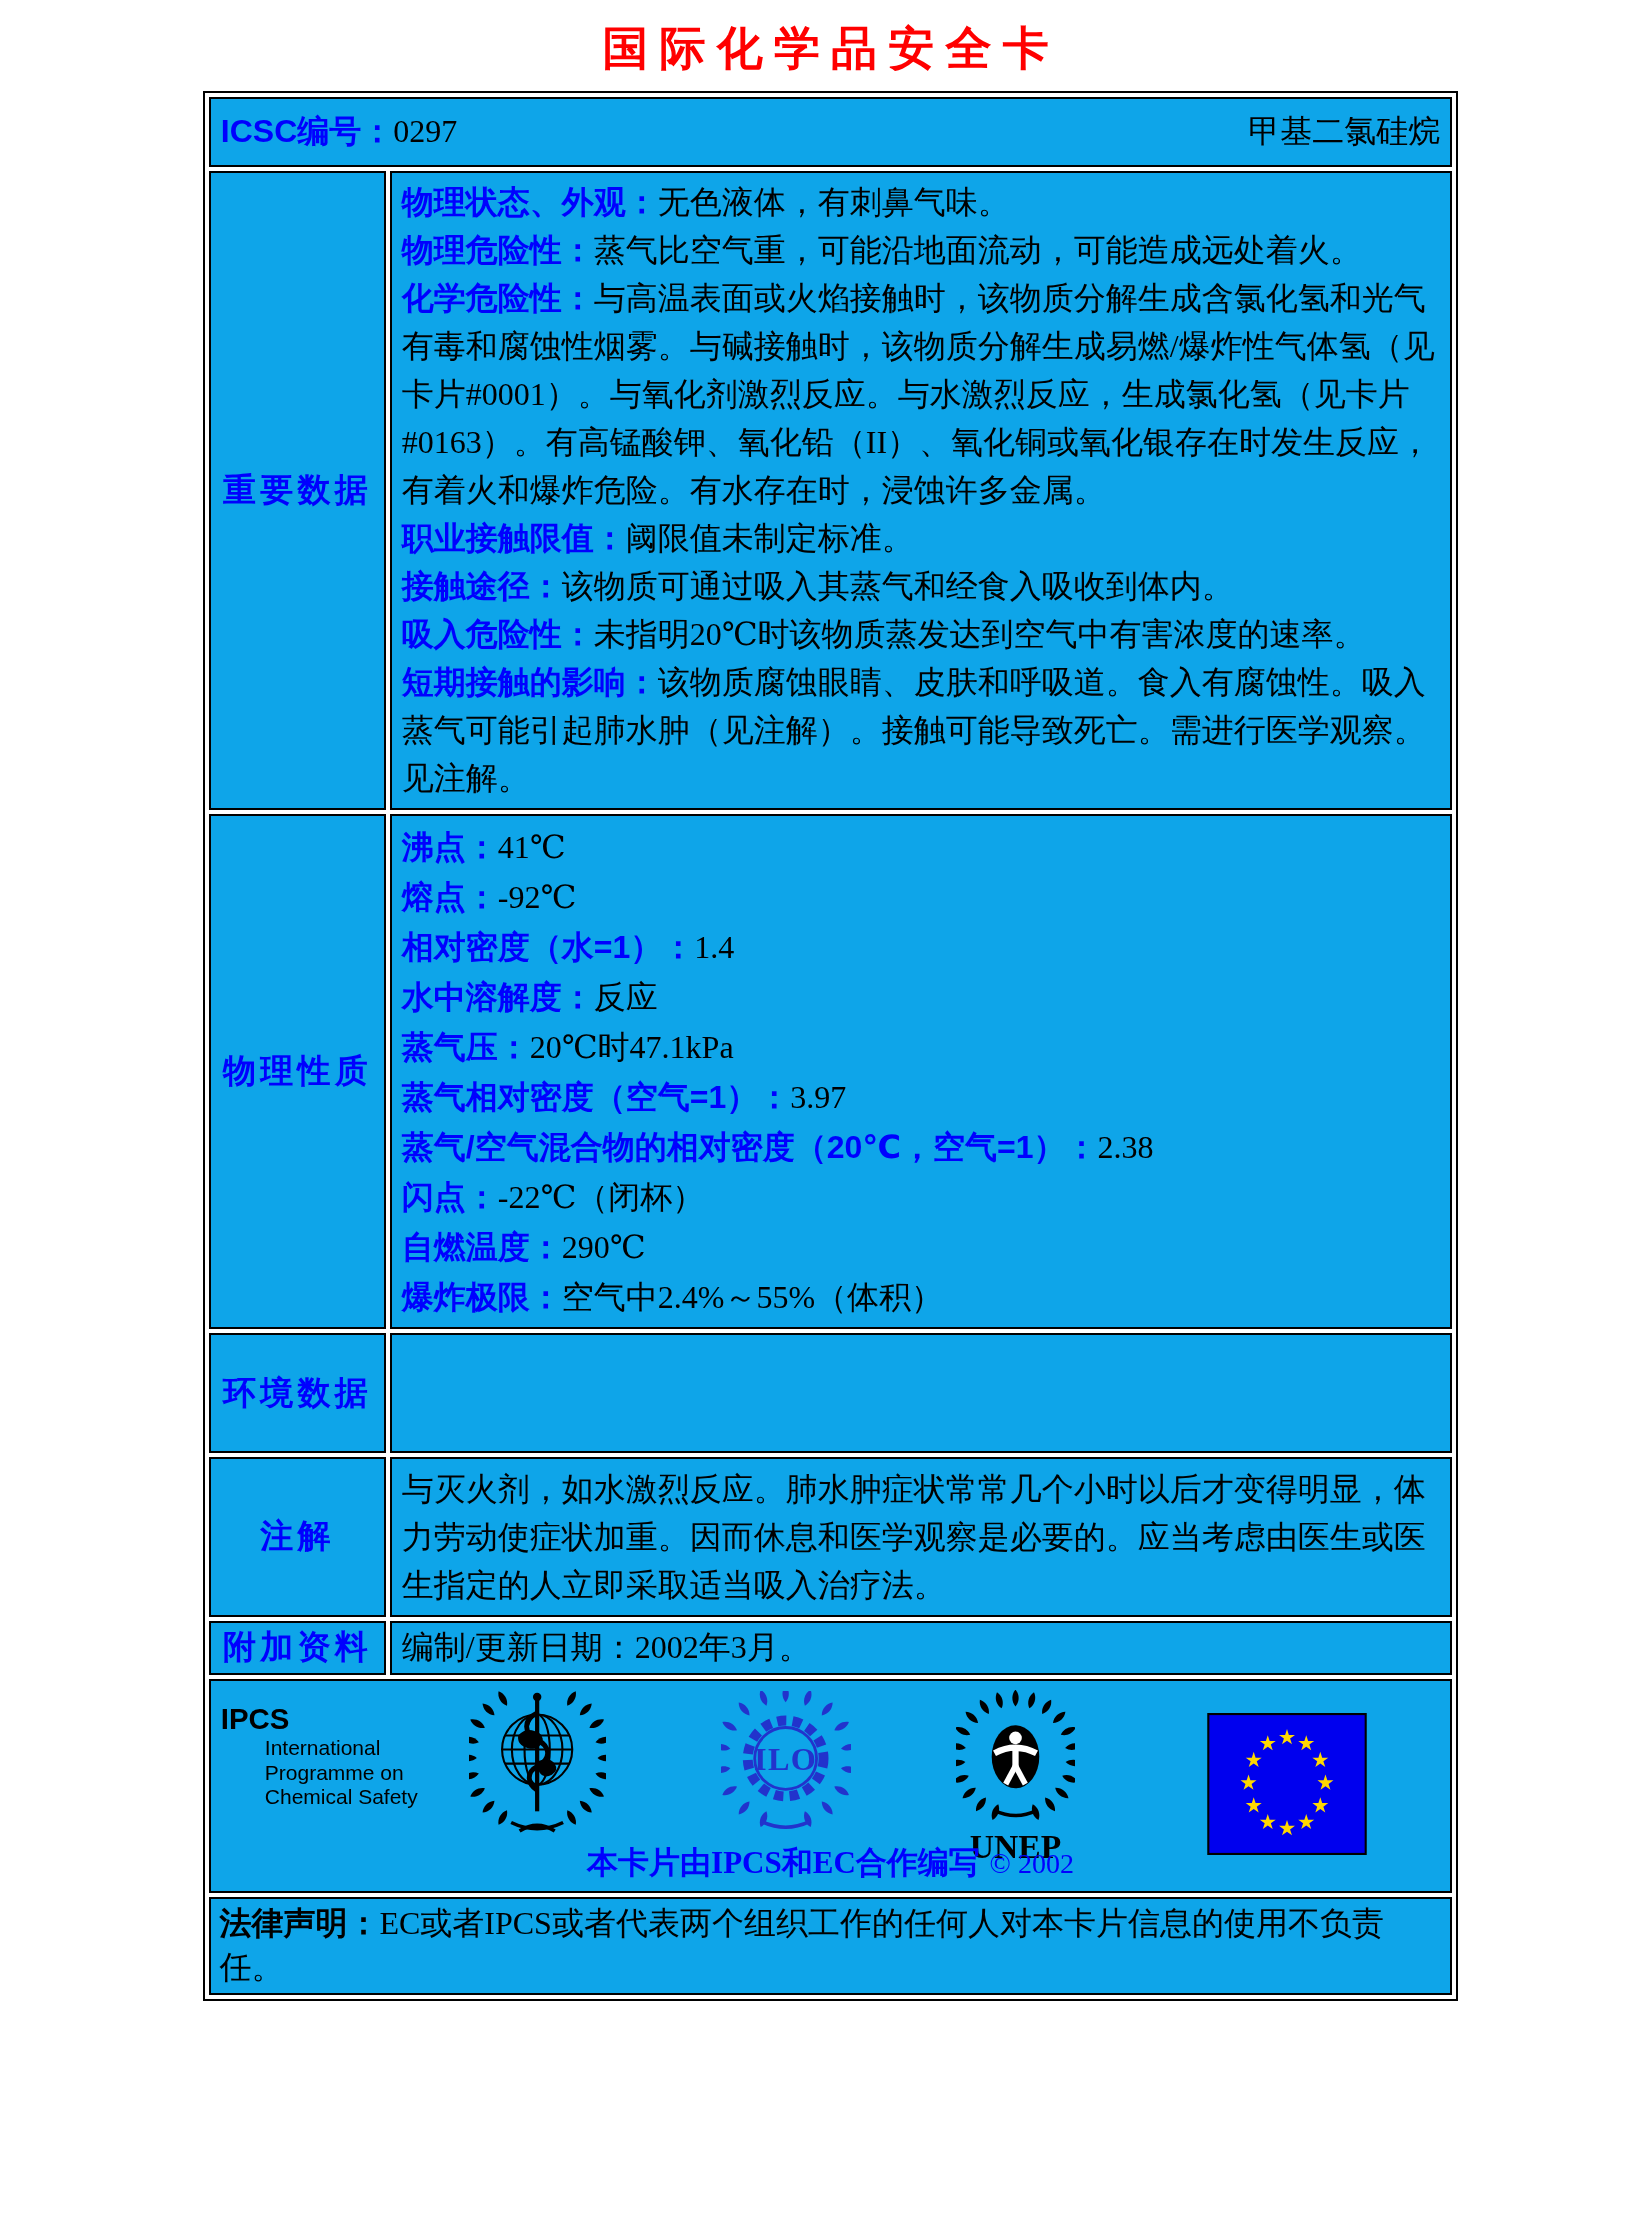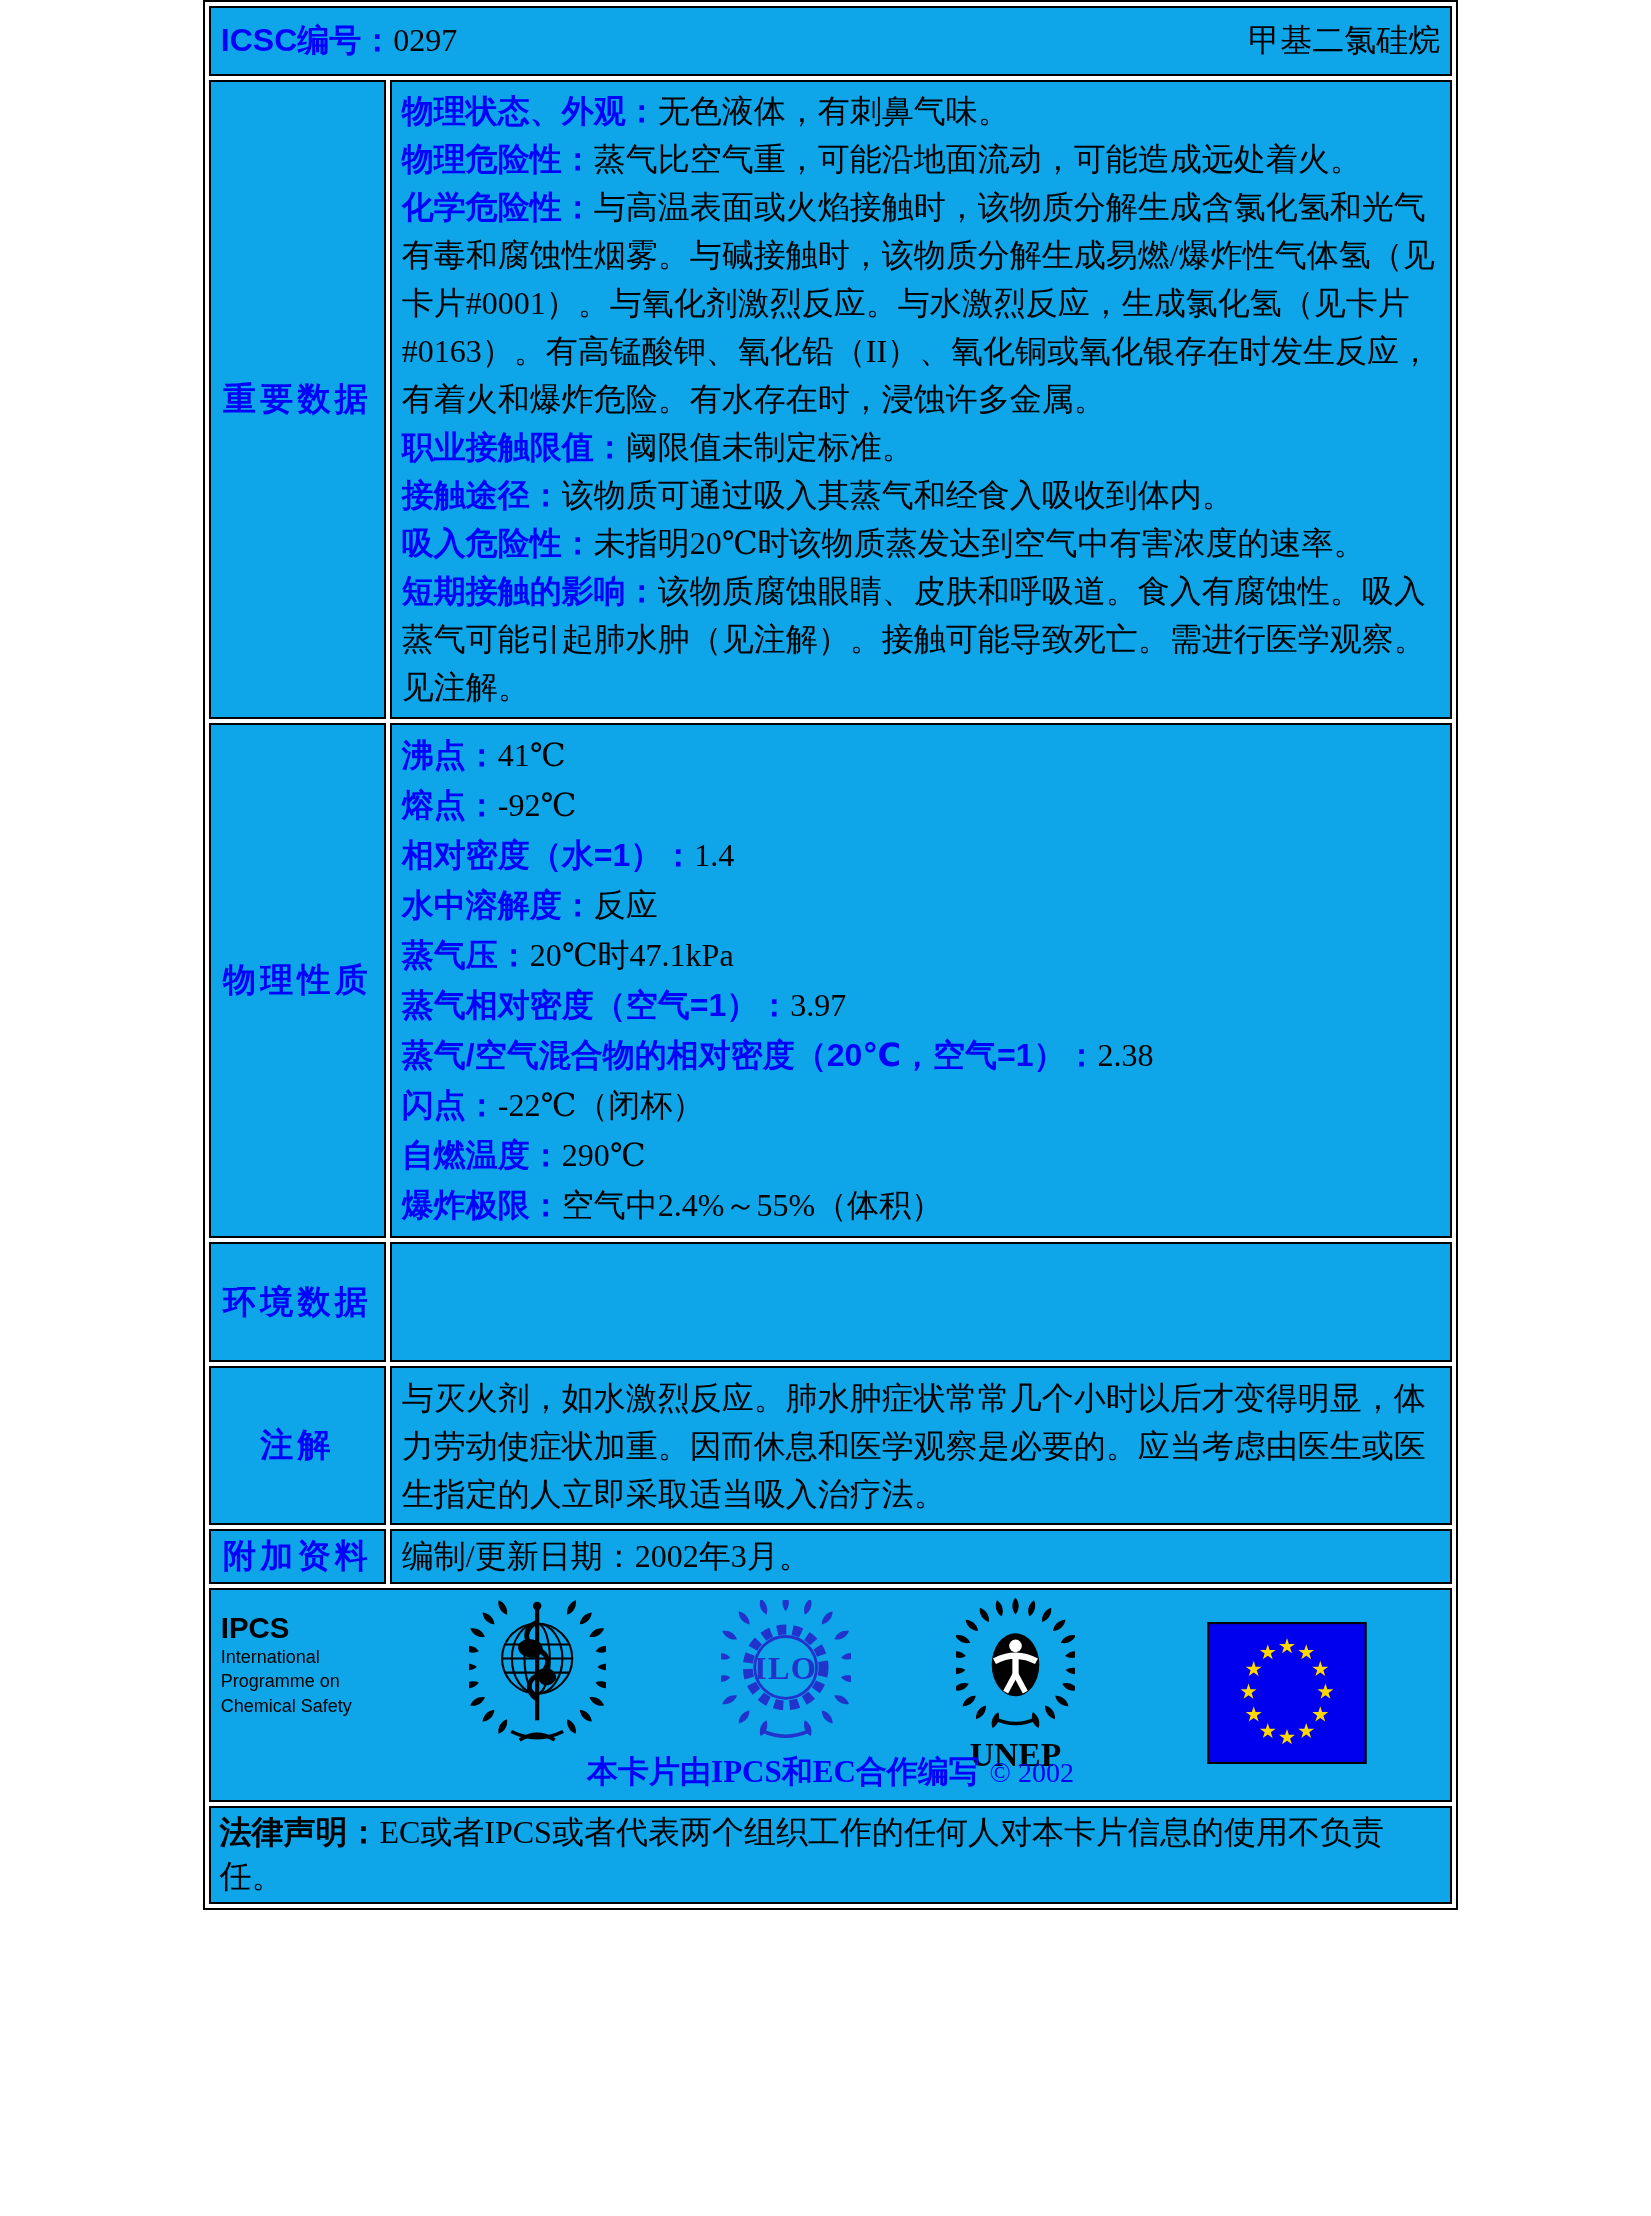--- a/index.html
+++ b/index.html
@@ -23,21 +23,21 @@
   .content-cell{vertical-align:top;padding:5.6px 9.8px;}
   .seg{line-height:48px;}
   .prop-line{line-height:50px;}
   .env-cell{height:105px;}
   .notes-cell{vertical-align:middle;line-height:48px;padding:5.6px 9.8px;}
   .addl-cell{height:36px;vertical-align:middle;padding:2.8px 9.8px;}
   .logos-cell{height:210px;position:relative;padding:0;}
   .ipcs{position:absolute;left:9.8px;top:21px;
         font-family:"Liberation Sans","DejaVu Sans",sans-serif;}
   .ipcs-acr{font-size:29.4px;font-weight:bold;line-height:34px;}
-  .ipcs-ln{font-size:18px;line-height:24.5px;}
+  .ipcs-ln{font-size:21px;line-height:24.5px;margin-left:44px;}
   .logo{position:absolute;}
   .logo-who{left:258px;top:4.2px;}
   .logo-ilo{left:510px;top:9.8px;}
   .logo-unep{left:745px;top:8.4px;}
   .logo-eu{left:996px;top:32px;}
   .credit{position:absolute;left:0;right:0;bottom:7px;text-align:center;
           color:#0000ff;font-size:31px;font-weight:bold;
           font-family:"Liberation Serif","DejaVu Serif",serif;}
   .credit .copy{font-weight:normal;font-size:28px;padding-left:9.8px;}
   .legal-cell{height:53px;vertical-align:middle;padding:2.8px 8.4px;}
@@ -51,20 +51,21 @@
 
 <svg class="hiddefs" aria-hidden="true">
   <defs>
     <polygon id="eustar" points="0,-12 2.7,-3.7 11.4,-3.7 4.4,1.4 7.1,9.7 0,4.6 -7.1,9.7 -4.4,1.4 -11.4,-3.7 -2.7,-3.7"></polygon>
     <path id="lf" d="M0,0 C6,-7 6,-17 0,-24 C-6,-17 -6,-7 0,0 Z"></path>
   </defs>
 </svg>
 
 <div class="page">
 
+  <div class="title">国际化学品安全卡</div>
 
   <table class="card">
     <colgroup>
         <col class="c-label">
         <col>
       </colgroup>
 
     <tbody>
         <tr>
       <td colspan="2" class="head-cell">

